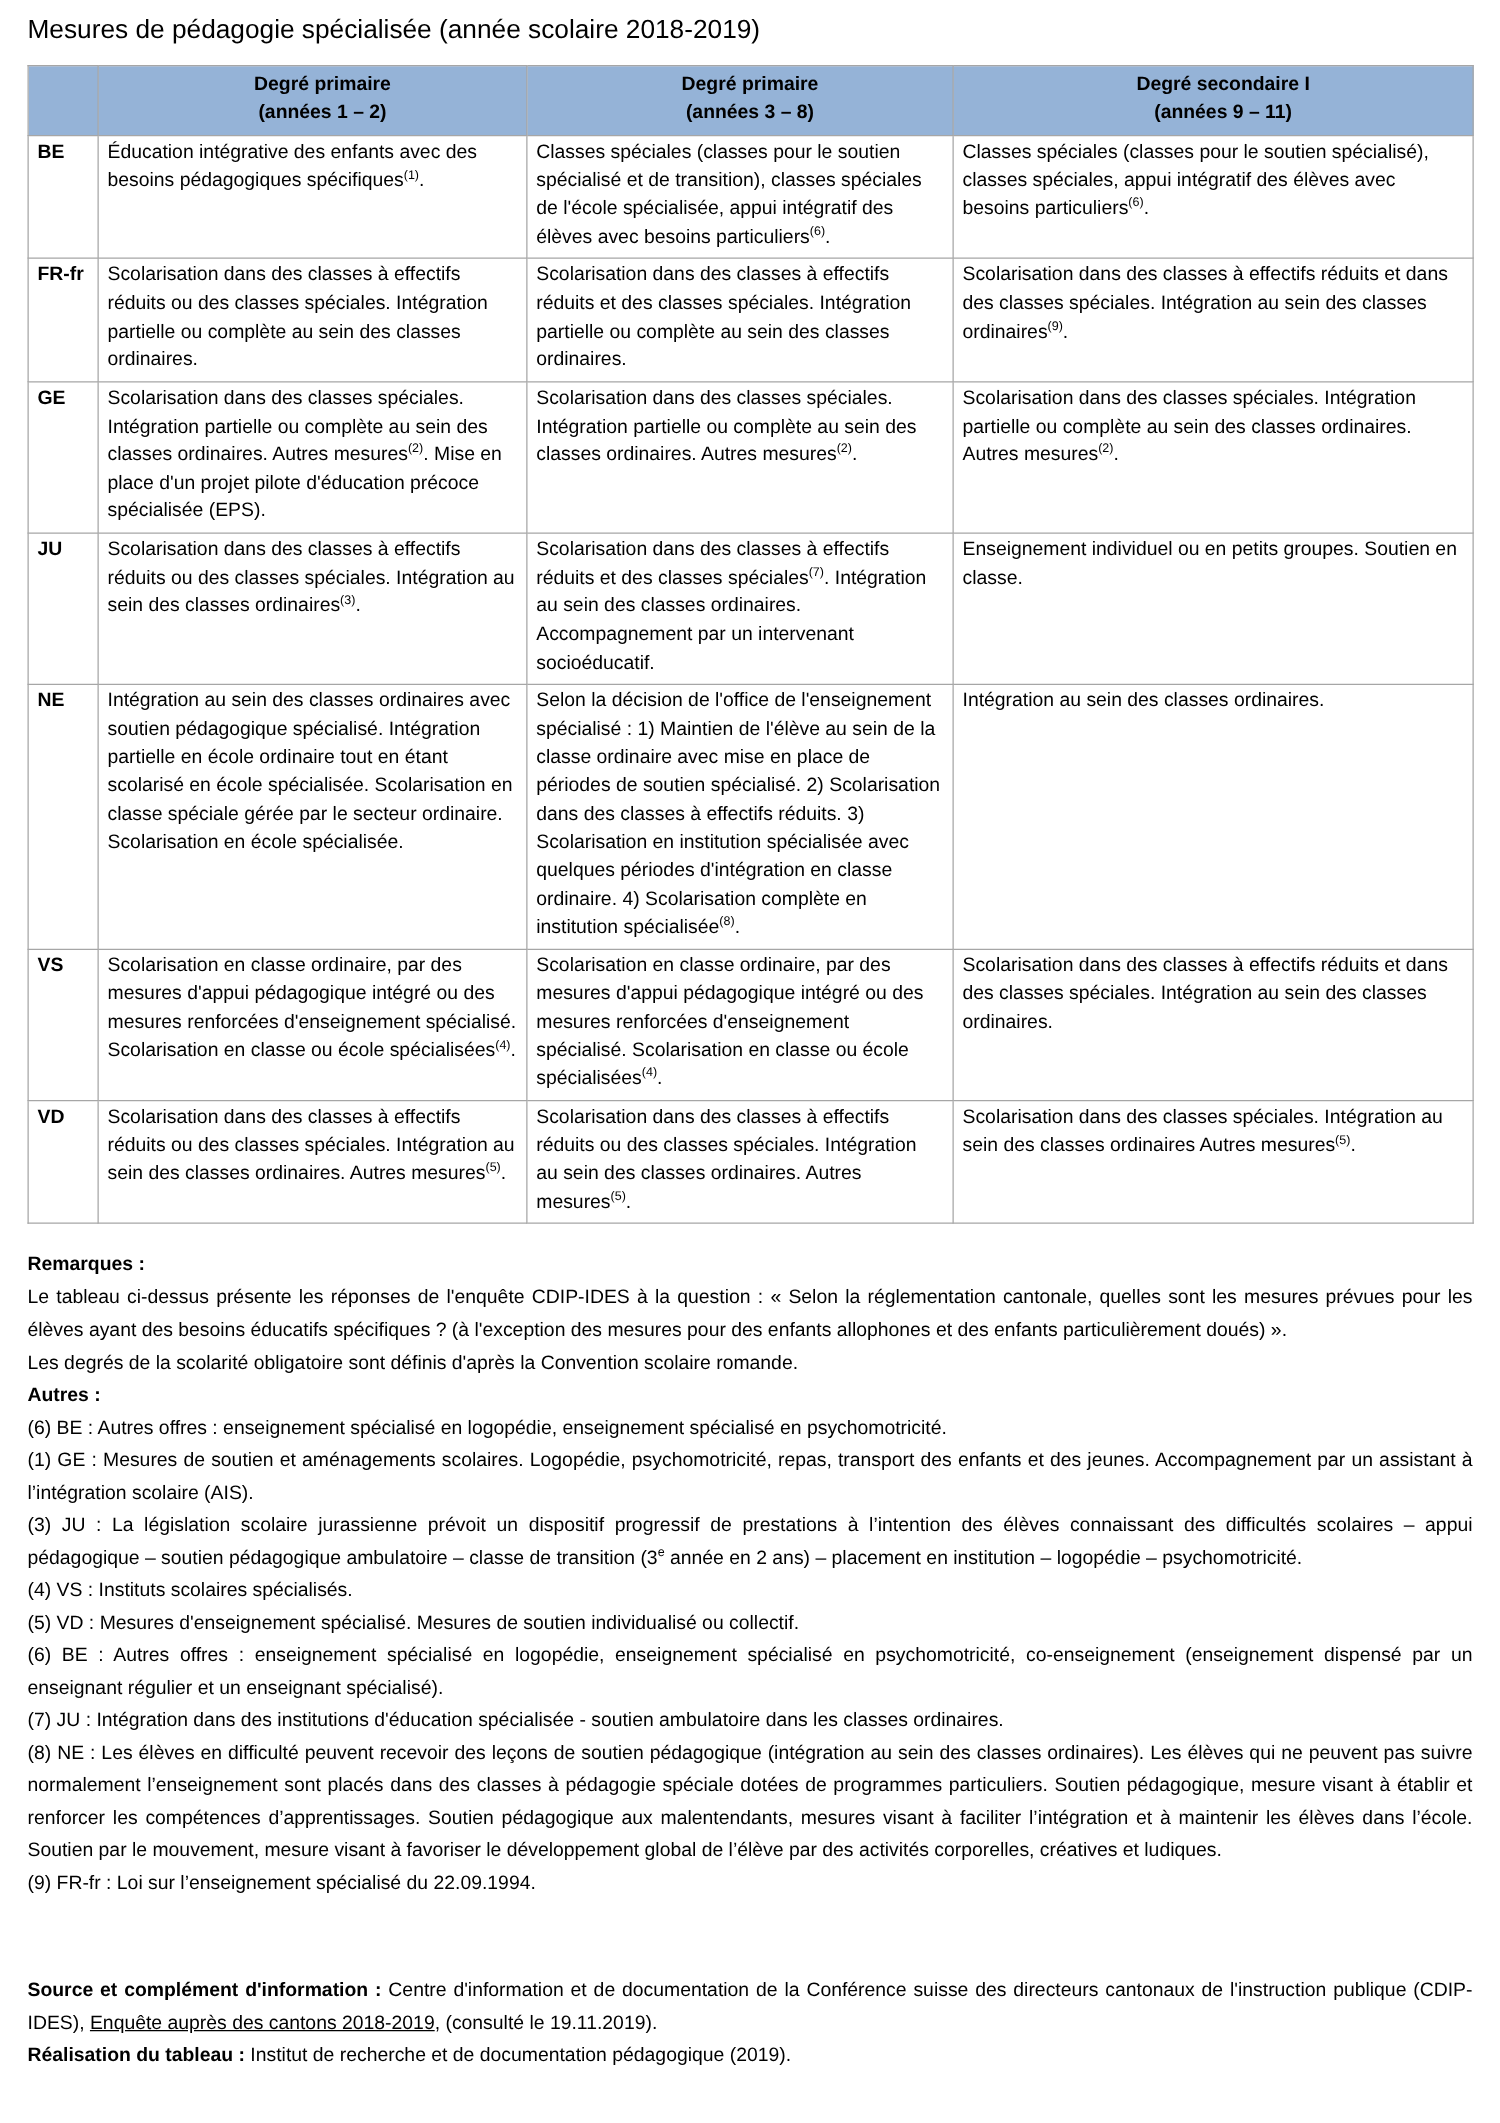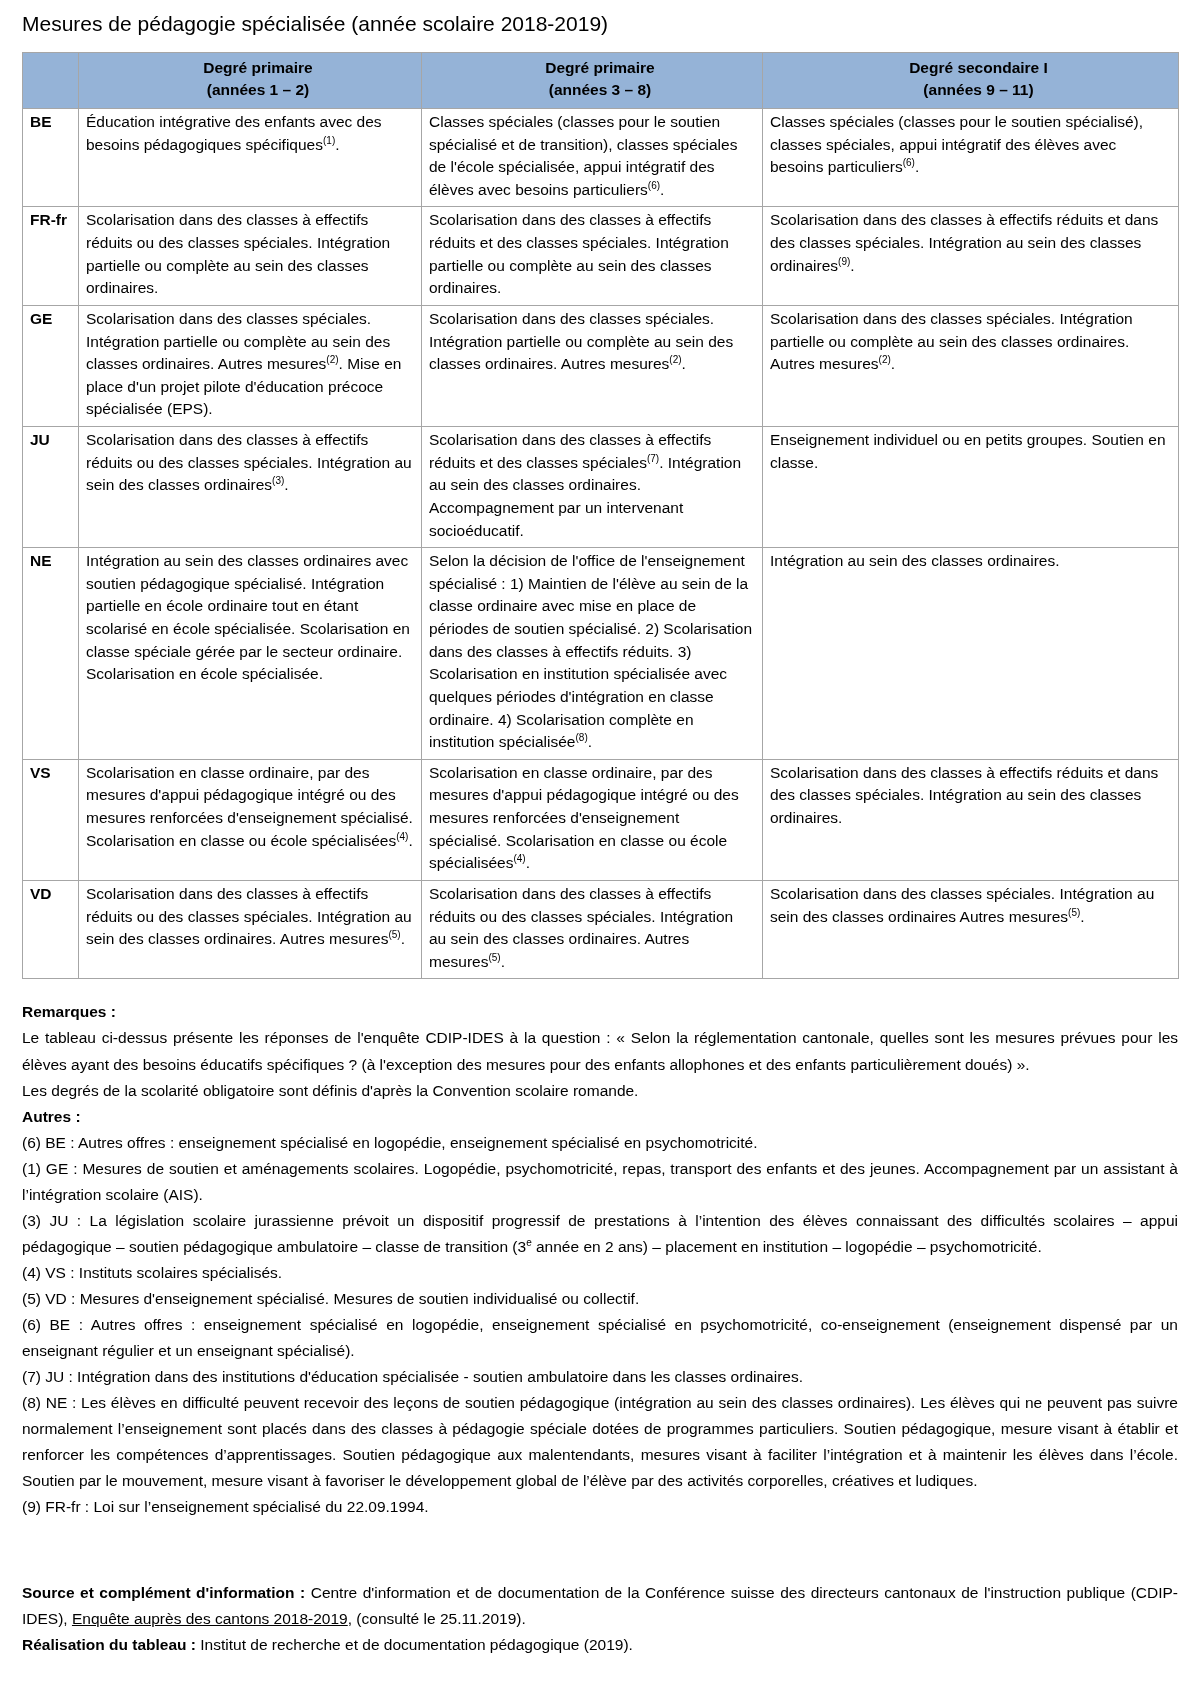--- a/index.html
+++ b/index.html
@@ -146,20 +146,20 @@
         <p class="just">(7) JU : Intégration dans des institutions d'éducation spécialisée - soutien ambulatoire dans les classes ordinaires.</p>
         <p class="just">(8) NE : Les élèves en difficulté peuvent recevoir des leçons de soutien pédagogique (intégration au sein des classes ordinaires). Les élèves qui ne peuvent pas suivre normalement l’enseignement sont placés dans des classes à pédagogie spéciale dotées de programmes particuliers. Soutien pédagogique, mesure visant à établir et renforcer les compétences d’apprentissages. Soutien pédagogique aux malentendants, mesures visant à faciliter l’intégration et à maintenir les élèves dans l’école. Soutien par le mouvement, mesure visant à favoriser le développement global de l’élève par des activités corporelles, créatives et ludiques.</p>
         <p class="just">(9) FR-fr : Loi sur l’enseignement spécialisé du 22.09.1994.</p>
       </div>
   </section>
 
   <div class="gap"></div>
 
   <section class="textblock">
     <p class="just">
-      <span class="bold">Source et complément d'information :</span><span> Centre d'information et de documentation de la Conférence suisse des directeurs cantonaux de l'instruction publique (CDIP-IDES), </span><span class="link">Enquête auprès des cantons 2018-2019</span><span>, (consulté le 25.11.2019).</span>
+      <span class="bold">Source et complément d'information :</span><span> Centre d'information et de documentation de la Conférence suisse des directeurs cantonaux de l'instruction publique (CDIP-IDES), </span><span class="link">Enquête auprès des cantons 2018-2019</span><span>, (consulté le 19.11.2019).</span>
     </p>
     <p>
       <span class="bold">Réalisation du tableau :</span><span> Institut de recherche et de documentation pédagogique (2019).</span>
     </p>
   </section>
 
 </div>
 
 </body></html>

